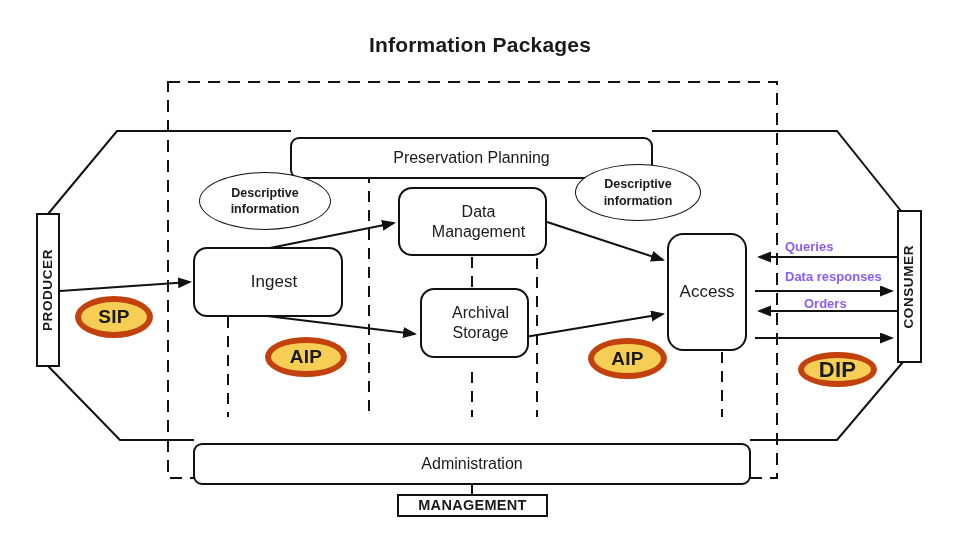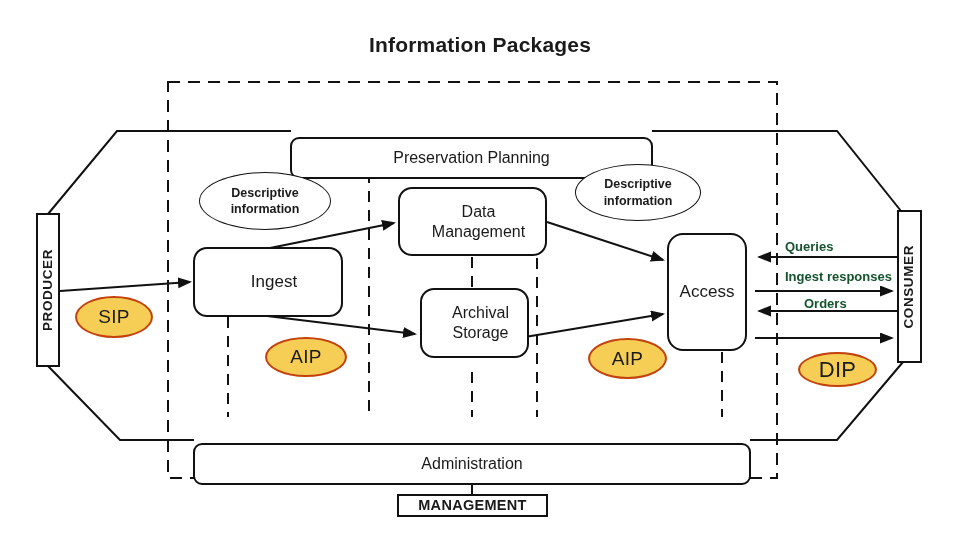--- a/index.html
+++ b/index.html
@@ -14,23 +14,23 @@
   .rounded{border-radius:14px;padding-left:12px;}
   .rounded-sm{border-radius:9px;margin-top:26px;}
   .rounded-lg{border-radius:16px;}
   .prelines{white-space:pre-line;}
   .vbox{z-index:2;}
   .vlabel{writing-mode:vertical-rl;transform:rotate(180deg);
           font-weight:700;font-size:13.5px;letter-spacing:.6px;}
   .mgmt{font-weight:700;font-size:14.5px;letter-spacing:.3px;}
   .ellipse{position:absolute;z-index:3;border-radius:50%;box-sizing:border-box;
            display:flex;align-items:center;justify-content:center;text-align:center;}
-  .pkg{background:#F6CE55;border:2px solid #c2410c;font-weight:400;font-size:19px;letter-spacing:.3px;}
+  .pkg{background:#F6CE55;border:6px solid #c2410c;font-weight:700;font-size:19px;letter-spacing:.3px;}
   .note{background:#fff;border:1.5px solid #111;font-weight:700;font-size:12.5px;line-height:1.3;}
-  .flow-label{position:absolute;z-index:4;font-weight:700;font-size:13px;color:#14532d;line-height:1;}
+  .flow-label{position:absolute;z-index:4;font-weight:700;font-size:13px;color:#8b5cf6;line-height:1;}
 </style>
 </head>
 <body>
 
 <div class="stage">
 
   <div class="title">Information Packages</div>
 
   <svg class="wires" width="960" height="540" viewBox="0 0 960 540">
     <defs>
@@ -124,16 +124,16 @@
 
   <div class="ellipse pkg" style="left:588px;top:338px;width:79px;height:41px;">
     <span>AIP</span>
   </div>
 
   <div class="ellipse pkg" style="left:798px;top:352px;width:79px;height:35px;font-size:22px;justify-content:center;">
     <span>DIP</span>
   </div>
 
   <div class="flow-label" style="left:785px;top:240px;">Queries</div>
-  <div class="flow-label" style="left:785px;top:270px;">Ingest responses</div>
+  <div class="flow-label" style="left:785px;top:270px;">Data responses</div>
   <div class="flow-label" style="left:804px;top:297px;">Orders</div>
 
 </div>
 
 </body></html>

